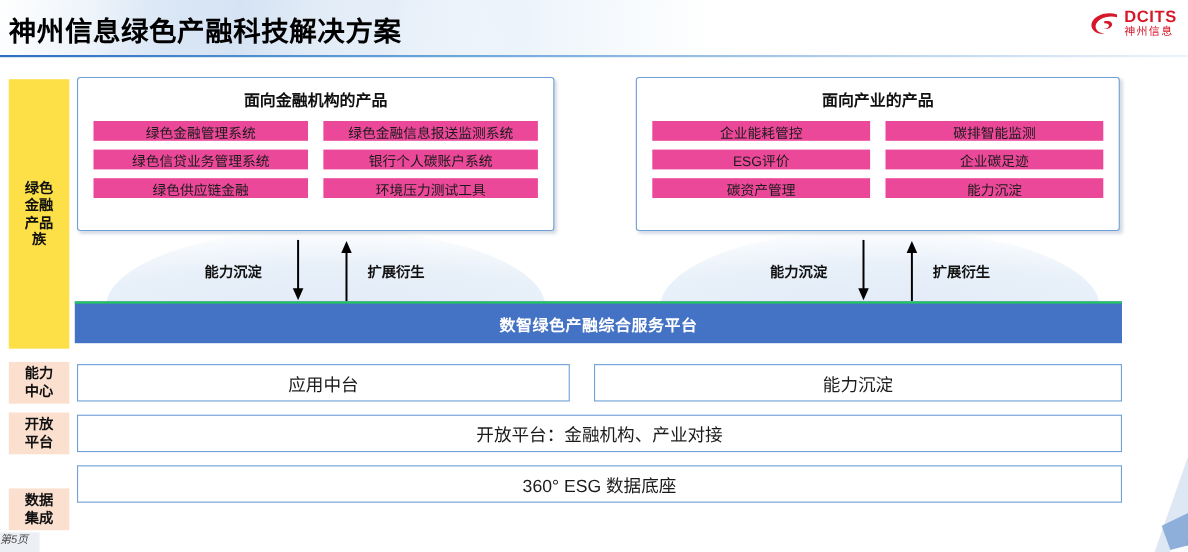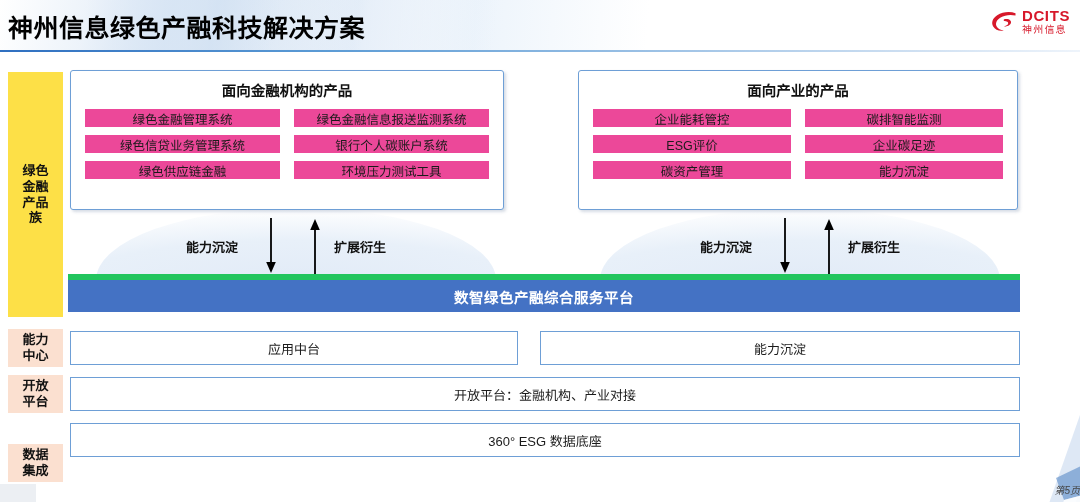--- a/index.html
+++ b/index.html
@@ -190,55 +190,55 @@
   .gap-a { width: 26px; }
   .gap-b { width: 30px; }
   .gap-c { width: 12px; }
 
   
   .platform {
     position: absolute;
     left: 68px; top: 274px;
     width: 952px; height: 38px;
     background: #4472c4;
-    border-top: 6px solid #22c55e;
+    border-top: 2px solid #22c55e;
     box-sizing: border-box;
     display: flex;
     align-items: center;
     justify-content: center;
     color: #ffffff;
     font-size: 14.5px;
     font-weight: bold;
     letter-spacing: .5px;
   }
 
   
   .row-box {
     position: absolute;
     background: #ffffff;
     border: 1.4px solid #6e9fd6;
     box-sizing: border-box;
     display: flex;
     align-items: center;
     justify-content: center;
-    font-size: 13px;
+    font-size: 16px;
     color: #1b1b1b;
     white-space: nowrap;
   }
   .box-app   { left: 70px;  top: 331px; width: 448px; height: 34px; }
   .box-model { left: 540px; top: 331px; width: 480px; height: 34px; }
   .box-open  { left: 70px;  top: 377px; width: 950px; height: 34px; }
   .box-data  { left: 70px;  top: 423px; width: 950px; height: 34px; }
 
   
   .footer {
     position: absolute;
     left: 0; top: 482px;
     width: 1080px;
-    text-align: right;
+    text-align: left;
     font-size: 10px;
     font-style: italic;
     color: #444;
   }
 </style>
 </head>
 <body>
 
 <div class="slide">
 

